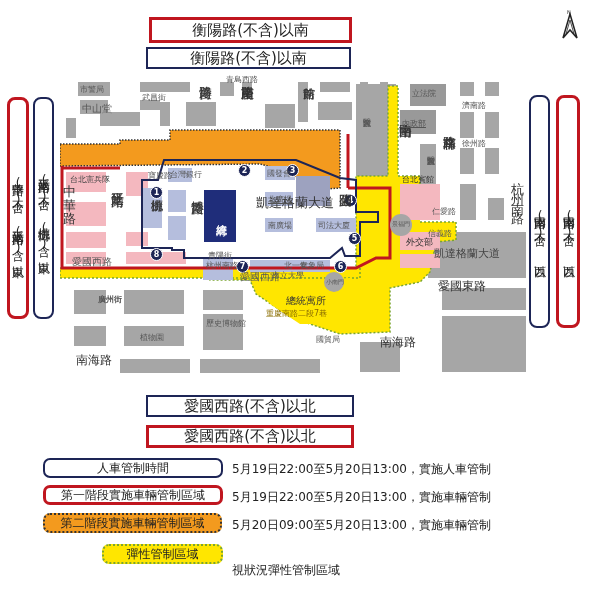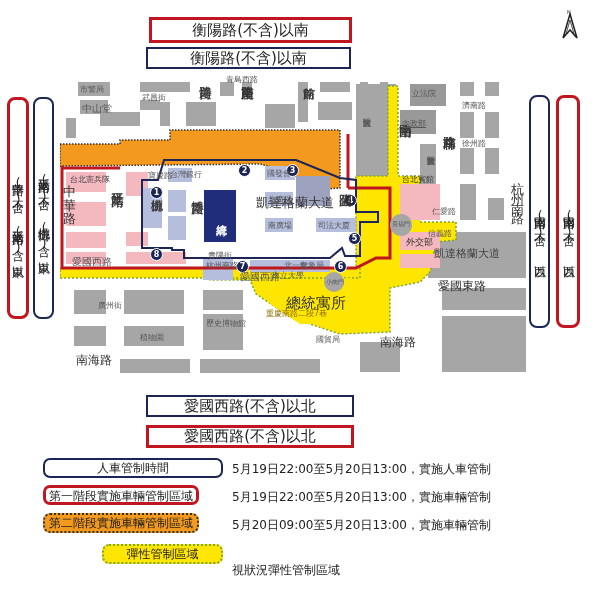--- a/index.html
+++ b/index.html
@@ -11,21 +11,21 @@
   .vpill{position:absolute;border-radius:8px;background:#fff;box-sizing:border-box;display:flex;justify-content:center;font-size:12px;color:#222;writing-mode:vertical-rl;text-orientation:upright;letter-spacing:1px;padding-top:14px;}
   .vpill.red{border:3px solid #c0161f;}
   .vpill.navy{border:2px solid #1d2556;}
   .blk{position:absolute;background:#a6a6a6;}
   .blkp{position:absolute;background:#f4b8bf;}
   .blkb{position:absolute;background:#b5bedd;}
   .lbl{position:absolute;font-size:8px;color:#555;white-space:nowrap;}
   .road{position:absolute;font-size:13px;color:#333;}
   .vroad{position:absolute;font-size:13px;color:#333;writing-mode:vertical-rl;text-orientation:upright;letter-spacing:2px;}
   .num{position:absolute;width:11px;height:11px;border-radius:50%;background:#1d2556;color:#fff;font-size:8px;font-weight:bold;display:flex;align-items:center;justify-content:center;border:1px solid #fff;}
-  .leg-badge{box-sizing:border-box;height:20px;border-radius:7px;display:flex;align-items:flex-start;justify-content:center;font-size:12px;color:#222;}
+  .leg-badge{box-sizing:border-box;height:20px;border-radius:7px;display:flex;align-items:center;justify-content:center;font-size:12px;color:#222;}
   .leg-text{position:absolute;left:232px;font-size:12px;color:#222;white-space:nowrap;}
 </style>
 </head>
 <body>
 
 <div class="abs" style="left:561px;top:8px;width:18px;height:32px;">
   <svg width="18" height="32" viewBox="0 0 18 32">
       <text x="6" y="6" font-size="5" fill="#333">N</text>
       <path d="M9 6 L2 30 L9 22 L16 30 Z" fill="none" stroke="#222" stroke-width="1.5"></path>
       <path d="M9 12 L5 26 M9 12 L13 26" stroke="#222" stroke-width="0.8"></path>
@@ -188,21 +188,21 @@
   <div class="road" style="left:16px;top:280px;font-size:12px;">南海路</div>
   <div class="road" style="left:320px;top:262px;font-size:12px;">南海路</div>
   <div class="lbl" style="left:166px;top:2px;">青島西路</div>
   <div class="lbl" style="left:402px;top:28px;">濟南路</div>
   <div class="lbl" style="left:402px;top:66px;">徐州路</div>
   <div class="lbl" style="left:372px;top:134px;">仁愛路</div>
   <div class="lbl" style="left:368px;top:156px;">信義路</div>
   <div class="lbl" style="left:82px;top:20px;">武昌街</div>
   <div class="lbl" style="left:88px;top:98px;">寶慶路</div>
   <div class="lbl" style="left:148px;top:178px;">貴陽街</div>
-  <div class="lbl" style="left:38px;top:228px;">廣州街</div>
+  <div class="lbl" style="left:38px;top:222px;font-weight:bold;">廣州街</div>
   <div class="lbl" style="left:206px;top:236px;color:#8a6d00;">重慶南路二段7巷</div>
 
   <div class="lbl" style="left:20px;top:12px;">市警局</div>
   <div class="lbl" style="left:22px;top:30px;font-size:10px;">中山堂</div>
   <div class="lbl" style="left:352px;top:16px;">立法院</div>
   <div class="lbl" style="left:342px;top:46px;text-decoration:underline;">內政部</div>
   <div class="lbl" style="left:300px;top:40px;writing-mode:vertical-rl;">台大醫院</div>
   <div class="lbl" style="left:364px;top:78px;writing-mode:vertical-rl;">新台大醫院</div>
   <div class="lbl" style="left:342px;top:102px;color:#333;">台北賓館</div>
   <div class="lbl" style="left:346px;top:164px;color:#333;font-size:9px;">外交部</div>
@@ -210,47 +210,47 @@
   <div class="lbl" style="left:110px;top:97px;">台灣銀行</div>
   <div class="lbl" style="left:207px;top:96px;">國發會</div>
   <div class="lbl" style="left:208px;top:122px;text-decoration:underline;">北廣場</div>
   <div class="lbl" style="left:208px;top:148px;">南廣場</div>
   <div class="lbl" style="left:258px;top:148px;">司法大廈</div>
   <div class="lbl" style="left:146px;top:188px;">杭州南路</div>
   <div class="lbl" style="left:196px;top:188px;margin-left:28px;">北一女</div>
   <div class="lbl" style="left:240px;top:188px;">氣象局</div>
   <div class="lbl" style="left:212px;top:198px;">市立大學</div>
   <div class="lbl" style="left:10px;top:102px;color:#444;">台北憲兵隊</div>
-  <div class="lbl" style="left:226px;top:222px;font-size:15px;color:#333;">總統寓所</div>
+  <div class="lbl" style="left:226px;top:222px;font-size:10px;color:#333;">總統寓所</div>
   <div class="lbl" style="left:146px;top:246px;">歷史博物館</div>
   <div class="lbl" style="left:80px;top:260px;">植物園</div>
   <div class="lbl" style="left:256px;top:262px;">國貿局</div>
   <div class="lbl" style="left:332px;top:148px;font-size:6px;">景福門</div>
   <div class="lbl" style="left:266px;top:206px;font-size:6px;">小南門</div>
 </div>
 
 <div class="pill navy" style="left:146px;top:395px;width:208px;height:22px;">
     <span>愛國西路(不含)以北</span>
   </div>
 <div class="pill red" style="left:146px;top:425px;width:208px;height:23px;">
     <span>愛國西路(不含)以北</span>
   </div>
 
 <div class="abs" style="left:0;top:0;">
   <div class="leg-badge abs" style="left:43px;top:458px;width:180px;border:2px solid #1d2556;background:#fff;">
       <span>人車管制時間</span>
     </div>
   <div class="leg-text" style="top:461px;">5月19日22:00至5月20日13:00，實施人車管制</div>
 
-  <div class="leg-badge abs" style="left:43px;top:485px;width:156px;border:3px solid #c0161f;background:#fff;">
+  <div class="leg-badge abs" style="left:43px;top:485px;width:180px;border:3px solid #c0161f;background:#fff;">
       <span>第一階段實施車輛管制區域</span>
     </div>
   <div class="leg-text" style="top:489px;">5月19日22:00至5月20日13:00，實施車輛管制</div>
 
-  <div class="leg-badge abs" style="left:43px;top:513px;width:156px;border:2px dotted #333;background:#f39a1e;">
+  <div class="leg-badge abs" style="left:43px;top:513px;width:179px;border:2px dotted #333;background:#f39a1e;">
       <span>第二階段實施車輛管制區域</span>
     </div>
   <div class="leg-text" style="top:517px;">5月20日09:00至5月20日13:00，實施車輛管制</div>
 
   <div class="leg-badge abs" style="left:102px;top:544px;width:121px;border:2px dotted #7aa531;background:#ffe600;">
       <span>彈性管制區域</span>
     </div>
   <div class="leg-text" style="top:562px;">視狀況彈性管制區域</div>
 </div>
 

